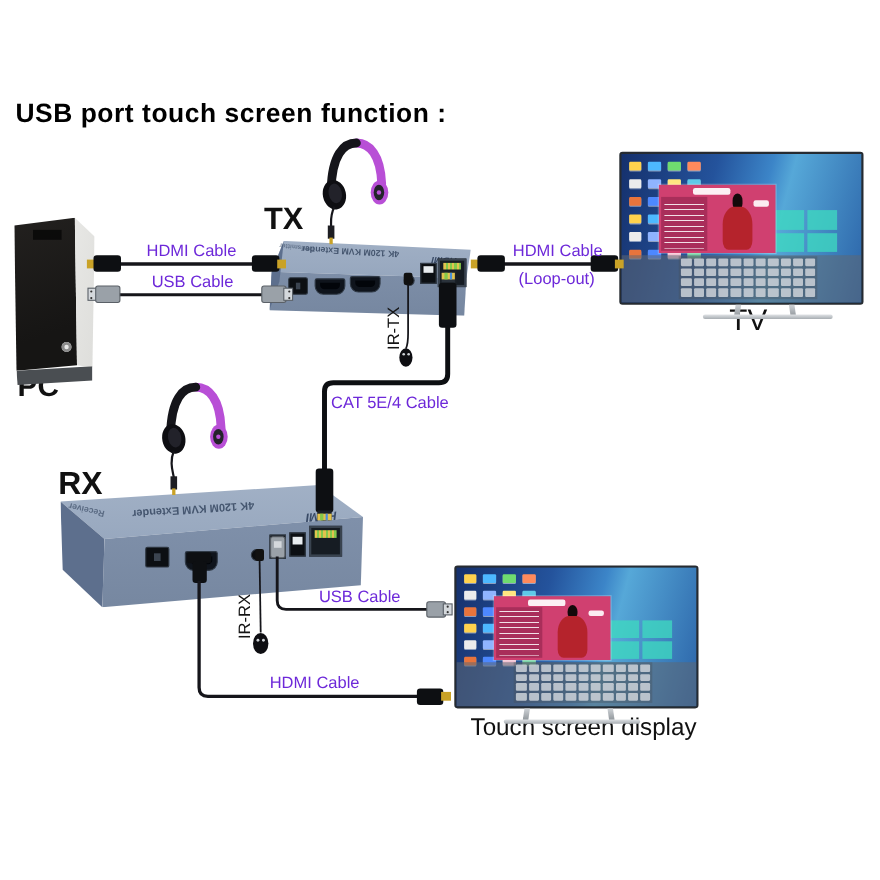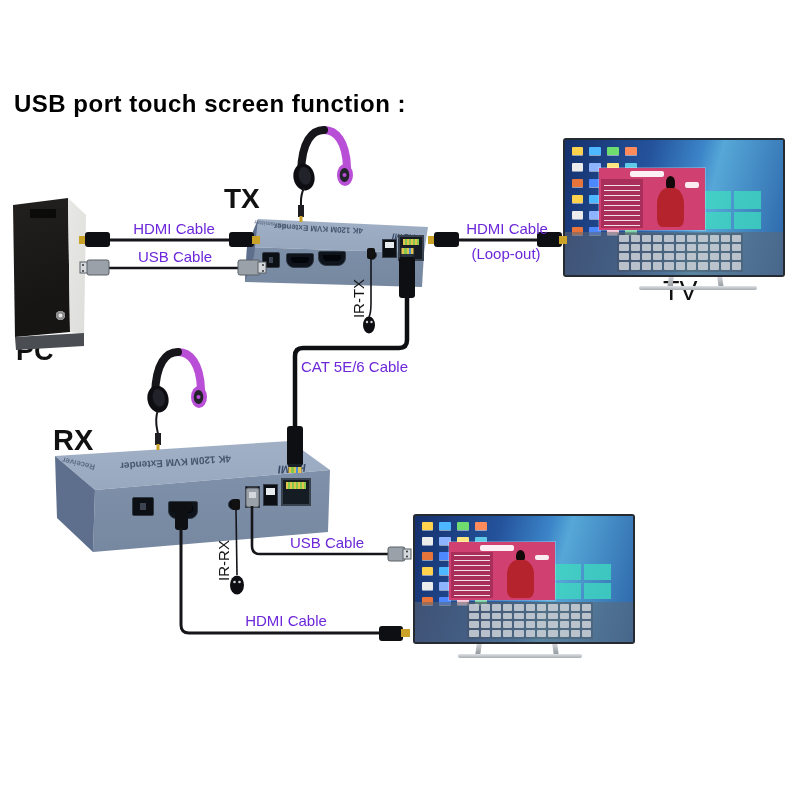--- a/index.html
+++ b/index.html
@@ -99,21 +99,21 @@
     <div class="boxtext" style="left:34px;top:12px;font-size:8px;transform:rotate(183deg);">4K 120M KVM Extender</div>
     <div class="boxtext brand" style="left:152px;top:20px;font-size:9px;transform:rotate(183deg);">HDMI</div>
     <div class="boxtext" style="left:14px;top:9px;font-size:6px;opacity:.65;transform:rotate(187deg);">Transmitter</div>
     <div class="port p-power" style="left:22px;top:40px;width:16px;height:14px;"></div>
     <div class="port p-hdmi" style="left:46px;top:41px;width:26px;height:13px;"></div>
     <div class="port p-hdmi" style="left:78px;top:39px;width:26px;height:13px;"></div>
     <div class="port p-ir" style="left:127px;top:38px;width:8px;height:8px;"></div>
     <div class="port p-usb" style="left:142px;top:27px;width:13px;height:17px;"></div>
     <div class="port p-rj45" style="left:158px;top:23px;width:22px;height:22px;"></div>
   </div>
-  <div class="abs devlabel" style="left:224px;top:183px;font-size:28px;">TX</div>
+  <div class="abs devlabel" style="left:240px;top:183px;font-size:28px;">TX</div>
 
   <div class="abs" id="rx">
     <div class="face box-top"></div>
     <div class="face box-front"></div>
     <div class="face box-left"></div>
     <div class="boxtext" style="left:70px;top:22px;font-size:10px;transform:rotate(176deg);">4K 120M KVM Extender</div>
     <div class="boxtext brand" style="left:228px;top:28px;font-size:11px;transform:rotate(176deg);">HDMI</div>
     <div class="boxtext" style="left:12px;top:24px;font-size:8px;opacity:.75;transform:rotate(193deg);">Receiver</div>
     <div class="port p-power" style="left:82px;top:62px;width:20px;height:17px;"></div>
     <div class="port p-hdmi" style="left:118px;top:66px;width:28px;height:16px;"></div>
@@ -313,20 +313,21 @@
             <span></span>
             <span></span>
             <span></span>
           </div>
       </div>
     </div>
     <div class="leg" style="left:63px;top:130px;height:11px;transform:skewX(-8deg);"></div>
     <div class="leg" style="left:140px;top:130px;height:11px;transform:skewX(8deg);"></div>
     <div class="base" style="left:45px;top:140px;width:124px;"></div>
   </div>
+  <div class="abs devlabel" style="left:423px;top:648px;width:215px;font-size:22px;font-weight:normal;text-align:center;">Touch screen display</div>
 
   <svg id="wires" width="800" height="800" viewBox="0 0 800 800">
     <defs>
       <g id="hp">
         <path d="M28 4 C40 4 50 15 51 41" stroke="#b84fd6" stroke-width="8" fill="none" stroke-linecap="round"></path>
         <path d="M28 4 C16 4 6 15 5 46" stroke="#15151a" stroke-width="8" fill="none" stroke-linecap="round"></path>
         <ellipse cx="49" cy="49" rx="8" ry="11" fill="#b84fd6"></ellipse>
         <ellipse cx="48.5" cy="49" rx="4.8" ry="7" fill="#23232a"></ellipse>
         <circle cx="48.5" cy="49" r="2" fill="#b84fd6"></circle>
         <g transform="rotate(-12 8 51)">
@@ -425,19 +426,19 @@
       <path d="M181 528 L181 625 Q181 633 189 633 L381 633" stroke="#15151a" stroke-width="3" fill="none"></path>
       <rect x="379" y="626" width="24" height="15" rx="3" fill="#0d0f12"></rect>
       <rect x="401" y="629" width="9" height="8" fill="#c9a227"></rect>
     </g>
   </svg>
 
   <div class="abs cablelabel" style="left:118px;top:220px;width:112px;">HDMI Cable</div>
   <div class="abs cablelabel" style="left:120px;top:248px;width:110px;">USB Cable</div>
   <div class="abs cablelabel" style="left:452px;top:220px;width:110px;">HDMI Cable</div>
   <div class="abs cablelabel" style="left:450px;top:245px;width:112px;">(Loop-out)</div>
-  <div class="abs cablelabel" style="left:301px;top:358px;width:140px;text-align:left;">CAT 5E/6 Cable</div>
+  <div class="abs cablelabel" style="left:301px;top:358px;width:140px;text-align:left;">CAT 5E/4 Cable</div>
   <div class="abs vlabel" style="left:338px;top:290px;width:40px;text-align:center;">IR-TX</div>
   <div class="abs vlabel" style="left:202px;top:552px;width:42px;text-align:center;">IR-RX</div>
   <div class="abs cablelabel" style="left:277px;top:534px;width:100px;">USB Cable</div>
   <div class="abs cablelabel" style="left:236px;top:612px;width:100px;">HDMI Cable</div>
 
 </div>
 
 </body></html>

